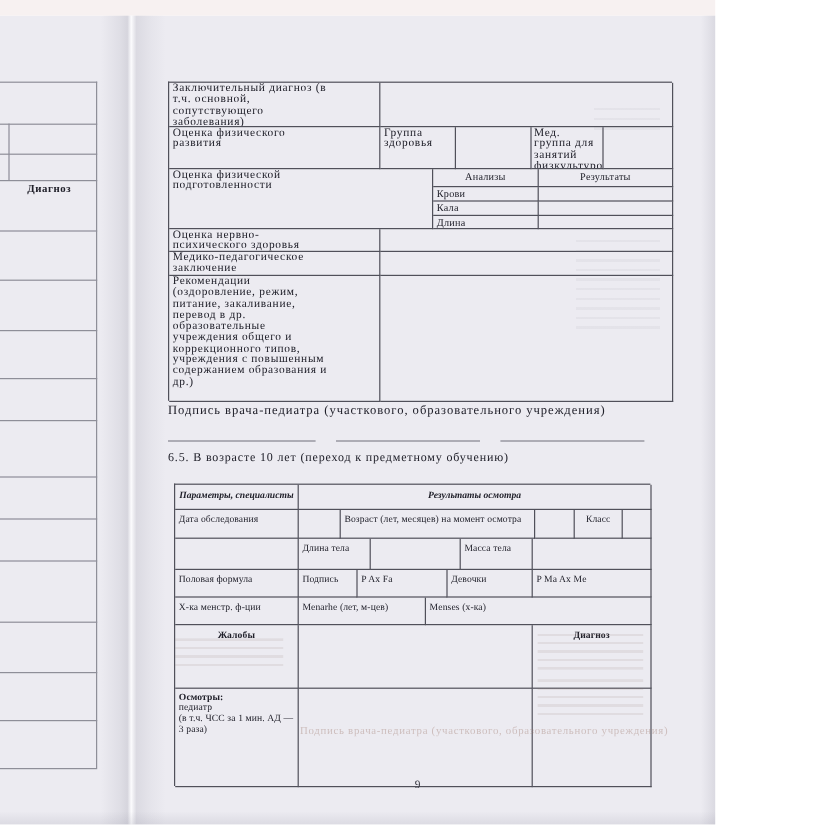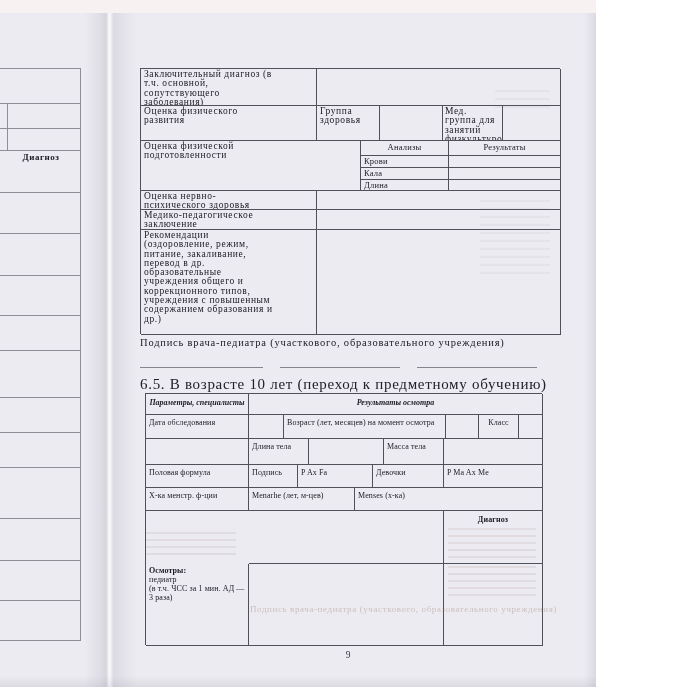--- a/index.html
+++ b/index.html
@@ -21,35 +21,35 @@
     background:linear-gradient(90deg,rgba(105,105,125,0) 0%,rgba(105,105,125,0.10) 30%,
       rgba(105,105,125,0.17) 41%,rgba(252,252,254,0.95) 47%,rgba(105,105,125,0.13) 55%,
       rgba(105,105,125,0.05) 78%,rgba(105,105,125,0) 100%);}
   
   .lline{background:#8e8e98;height:1px;left:0;width:81px;}
   .lv{background:#8e8e98;width:1px;}
   .ldiag{left:6px;top:152px;width:70px;text-align:center;font-weight:bold;
     font-size:9px;letter-spacing:.5px;}
   
   .t1{left:140px;top:46px;width:420px;height:266px;border-top:1px solid #50505a;border-left:1px solid #50505a;margin-top:22px;}
-  .t2{left:145px;top:393px;width:397px;height:252px;border-top:1px solid #50505a;border-left:1px solid #50505a;text-decoration:underline;}
+  .t2{left:145px;top:403px;width:397px;height:252px;border-top:1px solid #50505a;border-left:1px solid #50505a;text-decoration:underline;}
   .c{position:absolute;box-sizing:border-box;border-right:1px solid #50505a;border-bottom:1px solid #50505a;
      overflow:hidden;padding:1px 3px;}
   .t1c{font-size:9.5px;line-height:9.3px;letter-spacing:.6px;}
   .lbl{padding-right:40px;}
   .subc{font-size:8.5px;line-height:10px;letter-spacing:.2px;}
   .ctr{text-align:center;}
   .t2c{font-size:8px;line-height:9px;letter-spacing:.1px;padding-top:3px;}
   .t2h{font-size:8px;font-weight:bold;font-style:italic;text-align:center;padding-top:4px;}
   .bold{font-weight:bold;}
   .blk{display:block;}
   
   .sig{left:140px;top:337px;width:430px;font-size:10.5px;letter-spacing:.8px;}
   .sigline{height:1px;background:#84848e;top:367px;}
-  .h65{left:140px;top:376px;width:430px;font-size:15px;letter-spacing:.7px;}
+  .h65{left:140px;top:376px;width:430px;font-size:10px;letter-spacing:.7px;}
   .pgnum{left:338px;top:650px;width:20px;text-align:center;font-size:9.5px;color:#3a3a44;}
   
   .echo{left:250px;top:604px;width:330px;font-size:9px;letter-spacing:.6px;
     color:#9b7468;opacity:.38;filter:blur(.4px);white-space:nowrap;overflow:hidden;}
   .bl{filter:blur(.5px);opacity:.8;
     background:repeating-linear-gradient(180deg,rgba(139,115,108,0.16) 0 2px,rgba(0,0,0,0) 2px 7px);}
   .bl2{filter:blur(.6px);opacity:.6;
     background:repeating-linear-gradient(180deg,rgba(120,120,130,0.12) 0 2px,rgba(0,0,0,0) 2px 8px);}
 </style>
 </head>
@@ -140,20 +140,21 @@
   <div class="c t2c" style="left:0;top:71px;width:103px;height:23px">Половая формула</div>
   <div class="c t2c" style="left:103px;top:71px;width:49px;height:23px">Подпись</div>
   <div class="c t2c" style="left:152px;top:71px;width:75px;height:23px">P Ax Fa</div>
   <div class="c t2c" style="left:227px;top:71px;width:71px;height:23px">Девочки</div>
   <div class="c t2c" style="left:298px;top:71px;width:99px;height:23px">P Ma Ax Me</div>
 
   <div class="c t2c" style="left:0;top:94px;width:103px;height:23px">Х-ка менстр. ф-ции</div>
   <div class="c t2c" style="left:103px;top:94px;width:106px;height:23px">Menarhe (лет, м-цев)</div>
   <div class="c t2c" style="left:209px;top:94px;width:188px;height:23px">Menses (х-ка)</div>
 
+  <div class="c t2c ctr bold" style="left:0;top:117px;width:103px;height:53px;padding-top:4px">Жалобы</div>
   <div class="c t2c" style="left:103px;top:117px;width:195px;height:53px"></div>
   <div class="c t2c ctr bold" style="left:298px;top:117px;width:99px;height:53px;padding-top:4px">Диагноз</div>
 
   <div class="c t2c" style="left:0;top:170px;width:103px;height:82px;padding-top:2px">
     <span class="blk bold">Осмотры:</span>
     <span class="blk">педиатр</span>
     <span class="blk">(в т.ч. ЧСС за 1 мин. АД — 3 раза)</span>
   </div>
   <div class="c t2c" style="left:103px;top:170px;width:195px;height:82px"></div>
   <div class="c t2c" style="left:298px;top:170px;width:99px;height:82px"></div>

